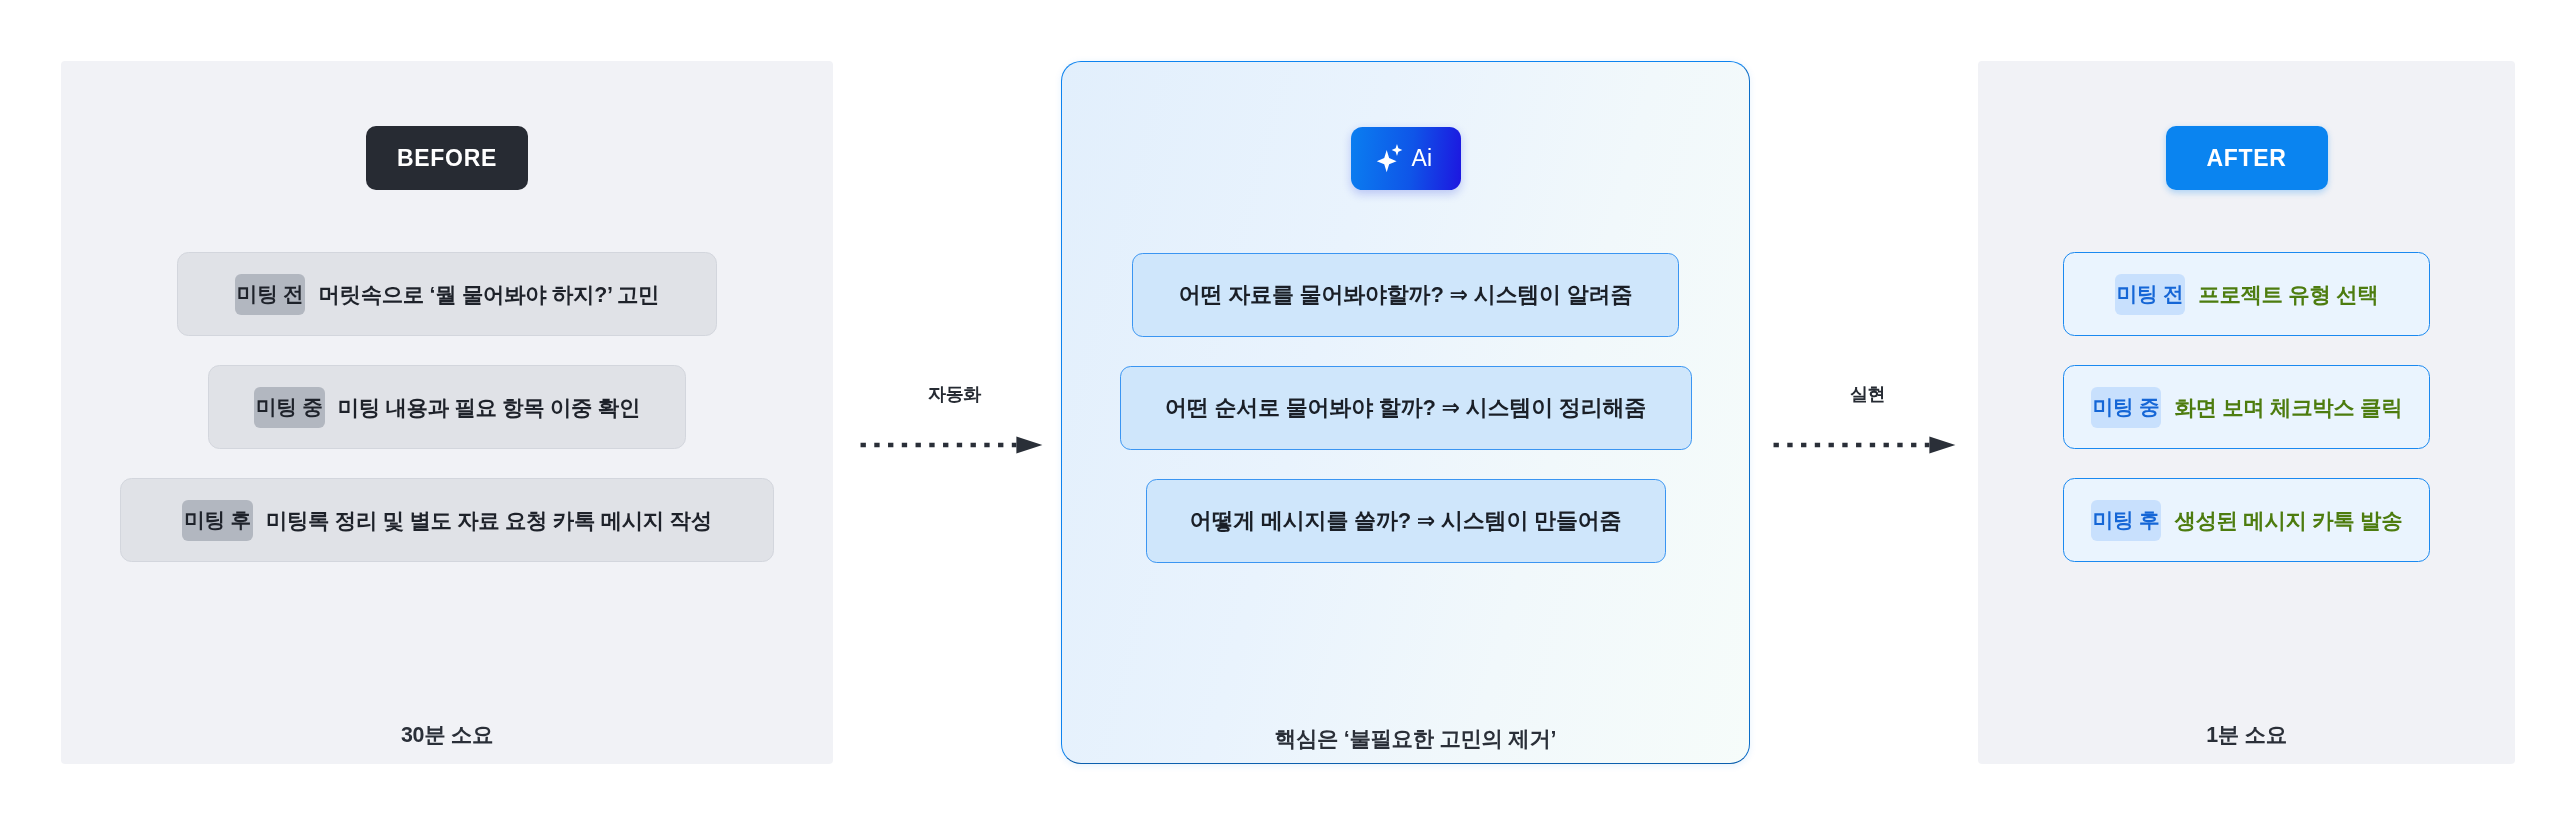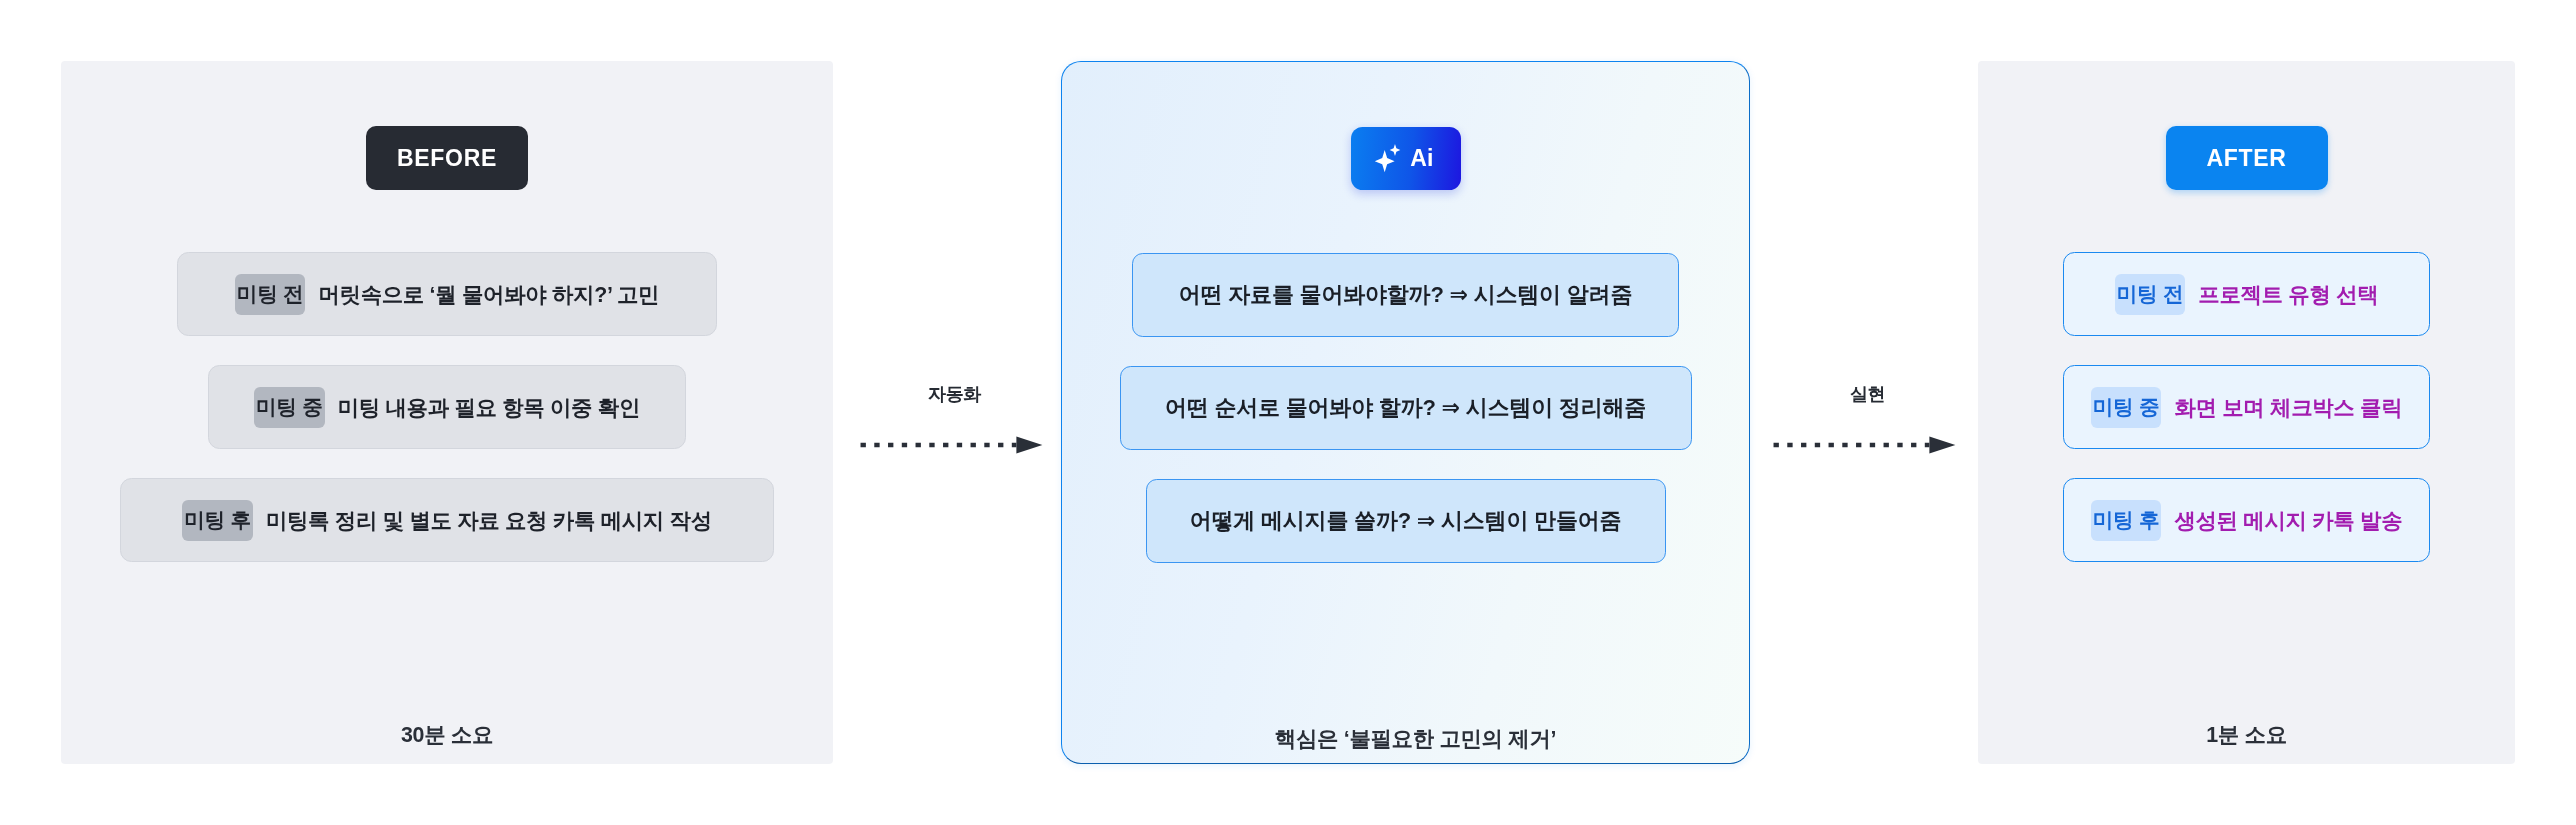--- a/index.html
+++ b/index.html
@@ -83,21 +83,21 @@
     height: 63px;
     border-radius: 11.5px;
     background: linear-gradient(95deg, #0a7ef0 0%, #0f55e8 55%, #1d16e0 100%);
     gap: 6.9px;
     padding-right: 3.1px;
     box-shadow: 0 3.1px 9.2px rgba(20,40,220,0.22);
   }
 
   #badge-ai .ai-text {
     font-size: 23px;
-    font-weight: 700;
+    font-weight: 400;
     letter-spacing: 0.2px;
   }
 
   .sparkle-icon { display: block; }
 
   
   .rows {
     position: absolute;
     left: 0;
     right: 0;
@@ -145,21 +145,21 @@
 
   
   .chip-blue {
     background: #eaf4fe;
     border: 1.1px solid #1a89f0;
   }
   .chip-blue .tag {
     background: #c8e0fd;
     color: #1566d6;
   }
-  .chip-blue .chip-text { color: #a21caf; }
+  .chip-blue .chip-text { color: #4d7c0f; }
 
   .tag {
     display: inline-flex;
     align-items: center;
     justify-content: center;
     height: 41px;
     padding: 0 2px;
     border-radius: 6.1px;
     font-size: 20.6px;
     font-weight: 700;

